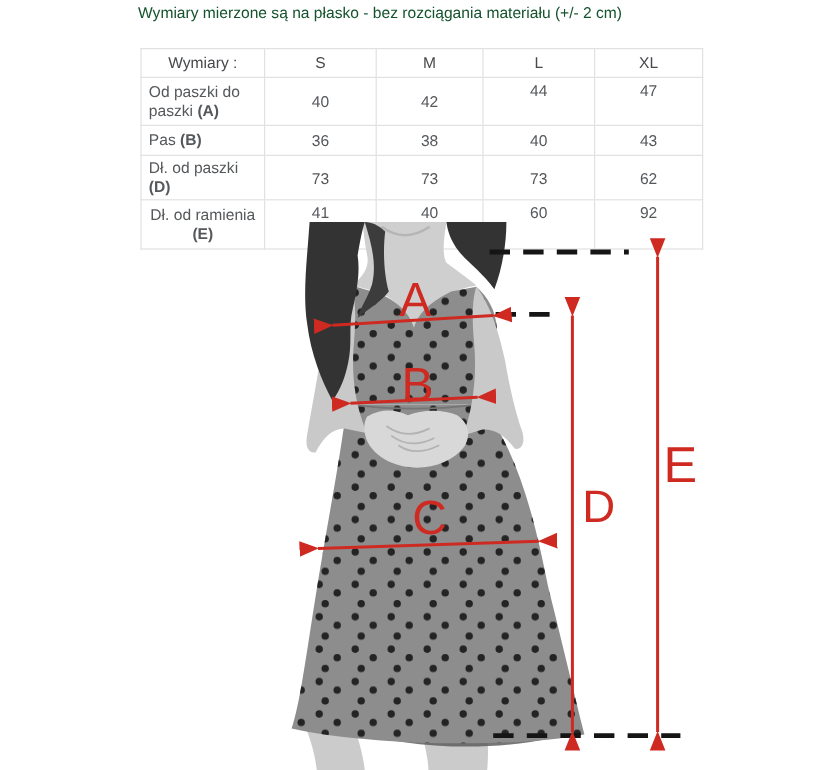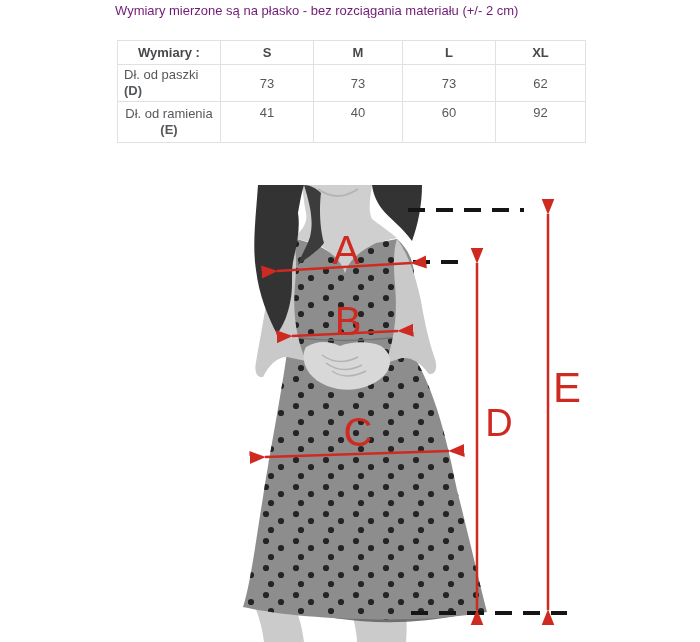--- a/index.html
+++ b/index.html
@@ -1,28 +1,28 @@
 <!DOCTYPE html>
 <html><head>
 <meta charset="utf-8">
 <style>
   html,body{margin:0;padding:0;background:#ffffff;}
   .page{
     position:relative;width:700px;height:642px;background:#ffffff;overflow:hidden;
     font-family:"Liberation Sans",sans-serif;
   }
   
-  .intro{position:absolute;left:115px;top:3px;font-size:13px;line-height:15.5px;color:#701a75;}
+  .intro{position:absolute;left:115px;top:3px;font-size:13px;line-height:15.5px;color:#14532d;}
   
   .size-table{
     position:absolute;left:117px;top:40px;border-collapse:collapse;table-layout:fixed;
     font-size:13px;color:#55585b;
   }
   .size-table th,.size-table td{border:1px solid #e1e1e1;padding:2px 3px;vertical-align:middle;}
-  .size-table th{font-weight:bold;color:#47494c;height:19px;text-align:center;}
+  .size-table th{font-weight:normal;color:#47494c;height:19px;text-align:center;}
   .size-table td.val{text-align:center;}
   .size-table td.lbl{text-align:left;padding-left:6px;padding-right:2px;line-height:16px;}
   .size-table tr.row-a td{height:34px;}
   .size-table tr.row-b td{height:20px;}
   .size-table tr.row-d td{height:19px;}
   .size-table tr.row-e td{height:35px;margin-left:36px;}
   .size-table tr.row-e td.lbl{text-align:center;padding-left:2px;}
   .size-table td.vtop{vertical-align:top;padding-top:3px;}
   .size-table b{font-weight:bold;}
   col.c-lbl{width:103px;} col.c-s{width:93px;} col.c-m{width:89px;} col.c-l{width:93px;} col.c-xl{width:90px;}
@@ -57,20 +57,34 @@
     <thead>
       <tr>
         <th>Wymiary :</th>
         <th>S</th>
         <th>M</th>
         <th>L</th>
         <th>XL</th>
       </tr>
     </thead>
     <tbody>
+      <tr class="row-a">
+        <td class="lbl"><span>Od paszki do paszki</span> <b>(A)</b></td>
+        <td class="val">40</td>
+        <td class="val">42</td>
+        <td class="val vtop">44</td>
+        <td class="val vtop">47</td>
+      </tr>
+      <tr class="row-b">
+        <td class="lbl"><span>Pas</span> <b>(B)</b></td>
+        <td class="val">36</td>
+        <td class="val">38</td>
+        <td class="val">40</td>
+        <td class="val">43</td>
+      </tr>
       <tr class="row-d">
         <td class="lbl"><span>Dł. od paszki</span> <b>(D)</b></td>
         <td class="val">73</td>
         <td class="val">73</td>
         <td class="val">73</td>
         <td class="val">62</td>
       </tr>
       <tr class="row-e">
         <td class="lbl"><span>Dł. od ramienia</span> <b>(E)</b></td>
         <td class="val vtop">41</td>

